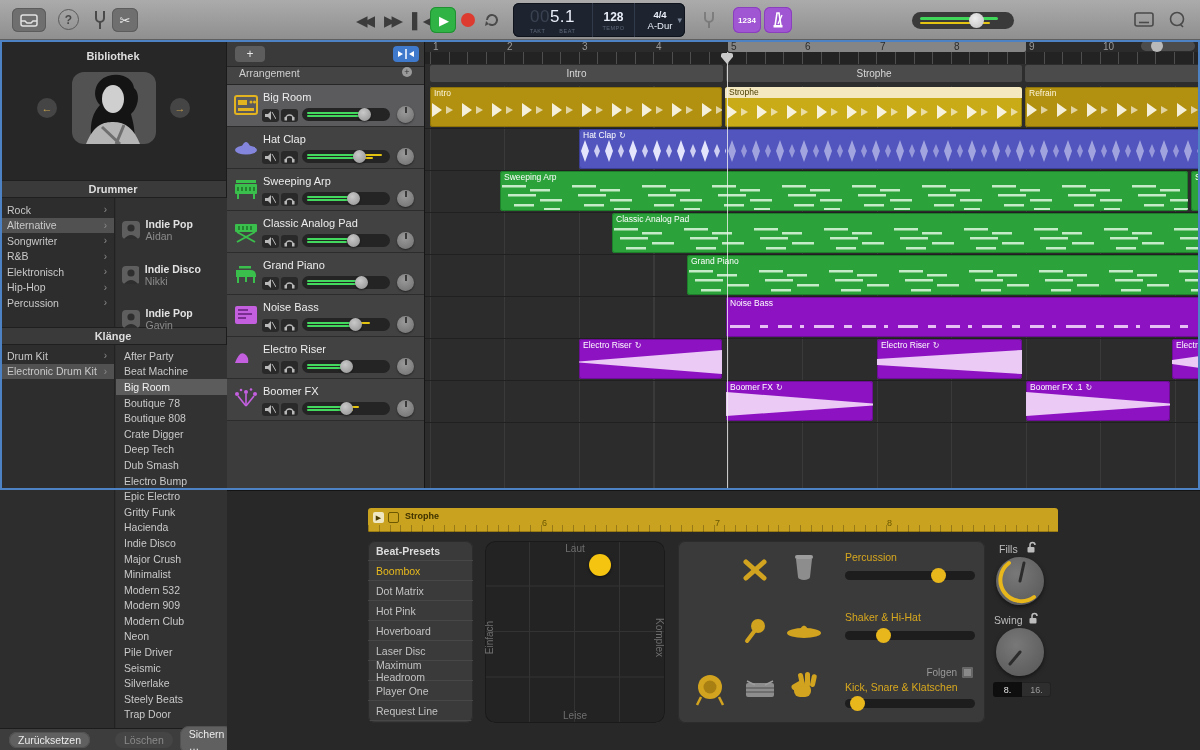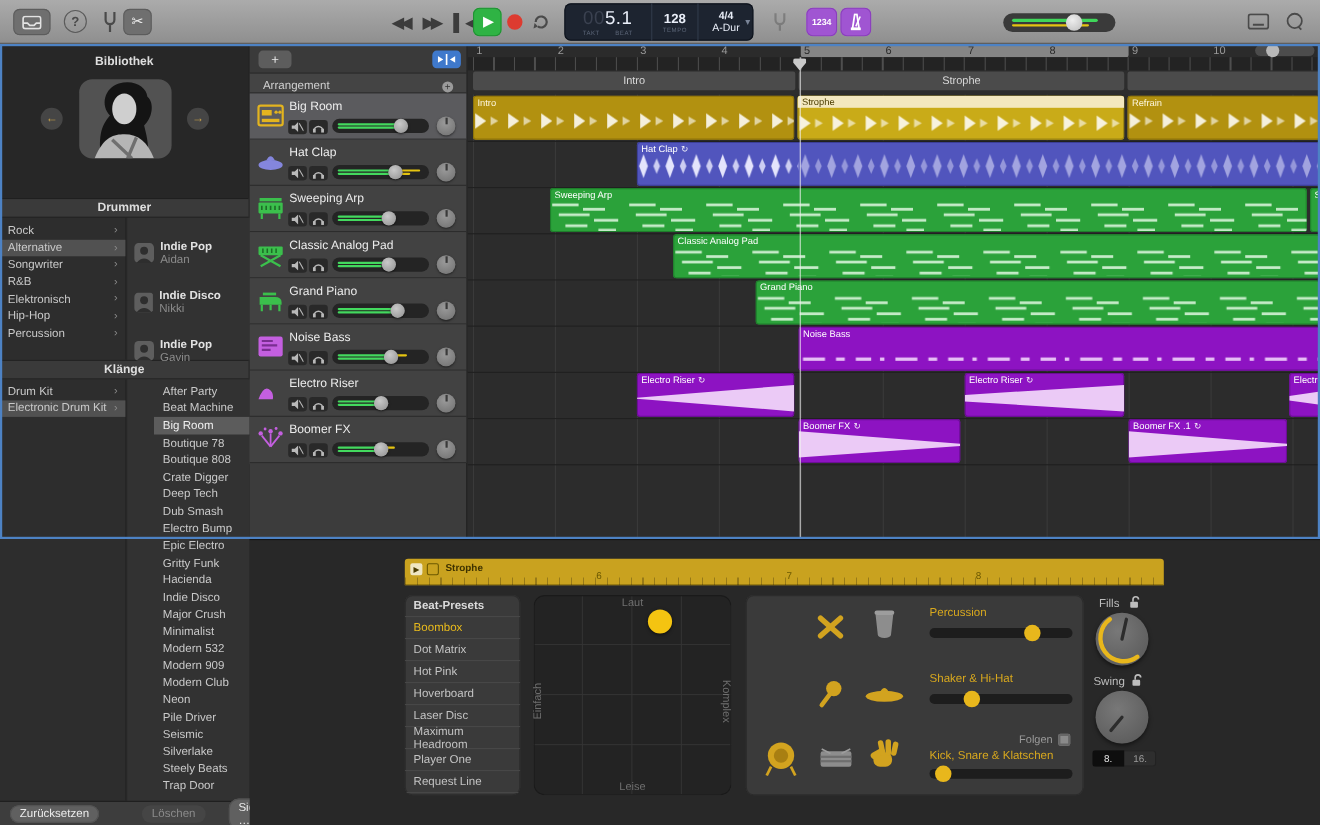--- a/index.html
+++ b/index.html
@@ -26,23 +26,23 @@
   .sec-title { text-align:center; font-size:11px; font-weight:bold; color:#dedede; }
   .hdrbar { background:#3a3a3a; border-top:1px solid #1f1f1f; border-bottom:1px solid #1f1f1f;
     display:flex; align-items:center; justify-content:center; }
   .genre-row { height:15.5px; display:flex; align-items:center; padding:0 7px;
     font-size:10.5px; color:#c9c9c9; justify-content:space-between; }
   .genre-row .chev { color:#8b8b8b; font-size:10px; }
   .sel { background:#515151; }
   .drummer-card { height:25.8px; display:flex; align-items:center; gap:6px; padding:0 6px;
     font-size:10.5px; color:#e2e2e2; font-weight:bold;margin-top:19px; }
   .drummer-card .fn { color:#8b8b8b; font-weight:normal; }
-  .sound-row { height:15.6px; display:flex; align-items:center; padding:0 8px; font-size:10.5px; color:#c9c9c9;margin-left:24px; }
+  .sound-row { height:15.6px; display:flex; align-items:center; padding:0 8px; font-size:10.5px; color:#c9c9c9; }
   #sb-footer { left:0; top:728px; width:227px; height:22px; background:#3d3d3d;
-    border-top:1px solid #1c1c1c; display:flex; align-items:center; gap:21px; padding:0 9px; }
+    border-top:1px solid #1c1c1c; display:flex; align-items:center; gap:7px; padding:0 9px; }
   .pillbtn { border-radius:9px; font-size:10.5px; padding:2px 9px; color:#ececec; background:#606060;
     box-shadow:inset 0 0 0 1px #515151; }
   .pillbtn.dim { background:#454545; color:#8a8a8a; box-shadow:none; }
 
   
   #theader { left:227px; top:40px; width:198px; height:450px; background:#3c3c3c; border-right:1px solid #161616; }
   .trow { position:relative; height:42px; border-bottom:1px solid #2c2c2c; background:#424242; }
   .trow.sel { background:#5b5b5e; }
   .tname { position:absolute; left:36px; top:6px; font-size:11px; color:#ececec; }
   .mini { position:absolute; top:24px; width:17px; height:13px; background:#292929; border-radius:3px;
@@ -386,21 +386,21 @@
   <div id="theader" class="abs">
     <div style="position:relative;height:27px;background:#3a3a3a;border-bottom:1px solid #262626">
       <div class="abs tbtn" style="left:8px;top:6px;width:30px;height:16px;background:#5d5d5d;border-radius:4px;color:#e8e8e8;font-size:12px">+</div>
       <div class="abs tbtn" style="left:166px;top:6px;width:26px;height:16px;background:#3f79cc;border-radius:4px">
         <svg width="16" height="10">
             <line x1="8" y1="0" x2="8" y2="10" stroke="#fff" stroke-width="1.5"></line>
             <path d="M0,2 l5,3 -5,3 Z M16,2 l-5,3 5,3 Z" fill="#fff"></path>
           </svg>
       </div>
     </div>
-    <div style="position:relative;height:18px;background:#444;border-bottom:1px solid #262626;display:flex;align-items:flex-end;padding:0 12px;justify-content:space-between">
+    <div style="position:relative;height:18px;background:#444;border-bottom:1px solid #262626;display:flex;align-items:flex-start;padding:0 12px;justify-content:space-between">
       <span style="font-size:10.5px;color:#cfcfcf">Arrangement</span>
       <span style="width:10px;height:10px;border-radius:50%;background:#9a9a9a;color:#333;font-size:9px;line-height:10px;text-align:center">+</span>
     </div>
 
     <div class="trow sel">
       <svg class="abs" style="left:6px;top:7px" width="26" height="26">
           <rect x="2" y="4" width="22" height="18" rx="2" fill="none" stroke="#e3b41f" stroke-width="2"></rect>
           <rect x="5" y="8" width="9" height="5" fill="#e3b41f"></rect>
           <circle cx="18" cy="10" r="1.5" fill="#e3b41f"></circle>
           <circle cx="21.5" cy="10" r="1.5" fill="#e3b41f"></circle>

